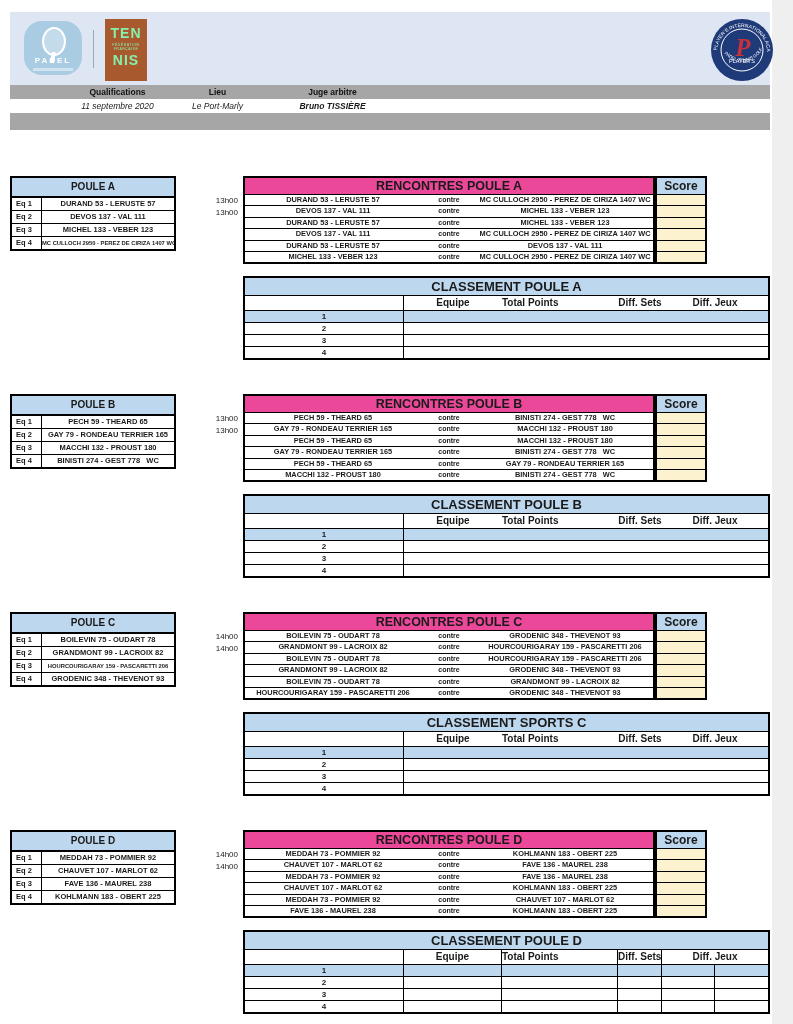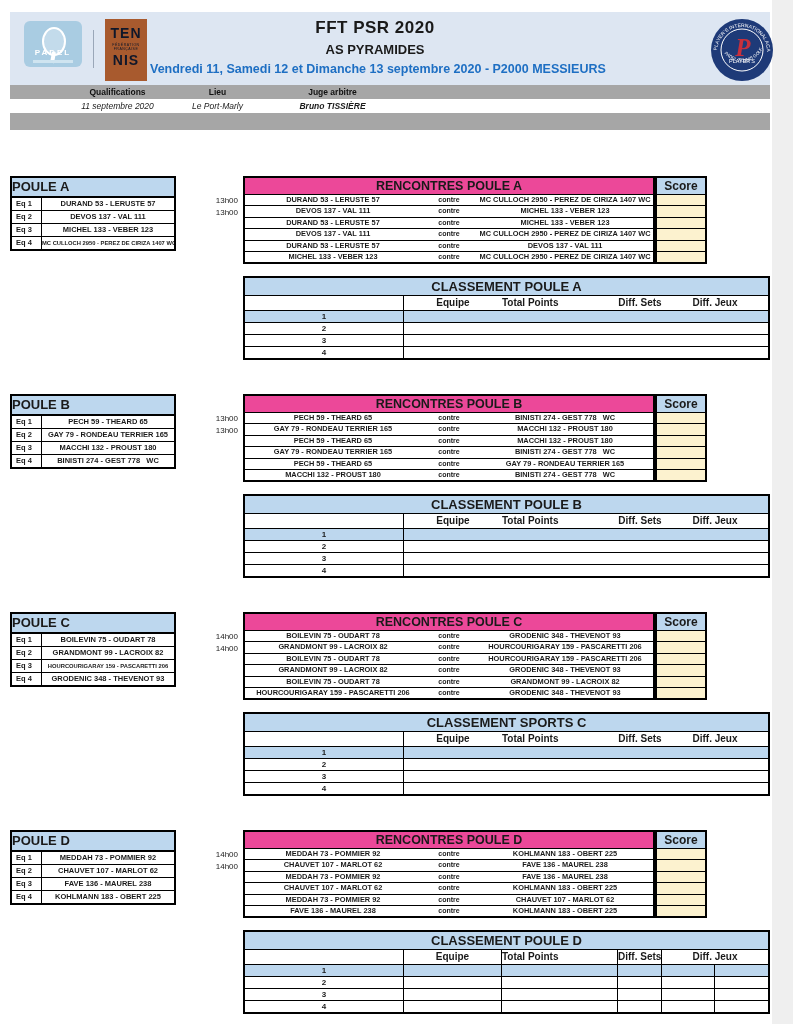--- a/index.html
+++ b/index.html
@@ -8,30 +8,30 @@
   .edge{position:absolute;right:0;top:0;width:21px;height:100%;background:#efefef;}
 
   
   .hdr{position:absolute;left:10px;top:12px;width:760px;height:73px;background:#dde6f2;}
   .hdr-titles{position:absolute;left:140px;width:450px;top:6px;text-align:center;}
   .t1{font-size:17px;font-weight:bold;letter-spacing:.5px;}
   .t2{font-size:13px;font-weight:bold;margin-top:4px;}
   .t3{font-size:12.5px;font-weight:bold;color:#1e6fc3;margin-top:5px;white-space:nowrap;}
 
   
-  .logo-padel{position:absolute;left:14px;top:9px;width:58px;height:46px;background:#a9cce2;border-radius:6px;}
+  .logo-padel{position:absolute;left:14px;top:9px;width:58px;height:54px;background:#a9cce2;border-radius:18px;}
   .racket-head{position:absolute;left:18px;top:6px;width:20px;height:25px;border:2.5px solid #fff;
                border-radius:50%;background:rgba(255,255,255,.3);}
   .racket-handle{position:absolute;left:27px;top:31px;width:4px;height:11px;background:#fff;transform:rotate(10deg);}
   .padel-txt{position:absolute;bottom:10px;width:100%;text-align:center;color:#fff;font-weight:bold;
              font-size:8px;letter-spacing:2px;}
   .padel-bar{position:absolute;bottom:4px;left:9px;right:9px;height:3px;background:#cfe4f0;}
   .logo-sep{position:absolute;left:83px;top:18px;width:1px;height:38px;background:#9aa7b8;}
   
-  .logo-fft{position:absolute;left:95px;top:7px;width:42px;height:62px;background:#a85a2e;color:#0f172a;
+  .logo-fft{position:absolute;left:95px;top:7px;width:42px;height:62px;background:#a85a2e;color:#86efac;
             text-align:center;box-sizing:border-box;border:2px solid #a85a2e;}
   .fft-ten{font-weight:bold;font-size:14px;line-height:15px;margin-top:5px;letter-spacing:1px;}
   .fft-small{font-size:3.5px;line-height:4px;margin-top:2px;letter-spacing:.5px;}
   .fft-nis{font-weight:bold;font-size:14px;line-height:15px;margin-top:2px;letter-spacing:1px;}
   
   .logo-pyr{position:absolute;left:600px;top:13px;width:92px;height:60px;}
   .pyr-arc{position:absolute;left:17px;top:0;width:54px;height:28px;border:3px solid transparent;
            border-top:3px solid #e8457d;border-radius:50%;}
   .tri{position:absolute;width:0;height:0;}
   .tri-l{left:5px;top:17px;border-left:11px solid transparent;border-right:11px solid transparent;border-bottom:17px solid #5fb0e5;}
@@ -51,21 +51,21 @@
   .mlabel{font-weight:bold;color:#111;}
   .mval{font-style:italic;color:#222;}
   .mval-j{font-style:italic;font-weight:bold;}
 
   
   .sec{position:absolute;left:0;width:793px;height:200px;}
 
   
   .lt{position:absolute;left:10px;top:0;width:166px;border:2.5px solid #000;background:#fff;box-sizing:border-box;}
   .lt-h{height:18px;line-height:18px;background:#bdd7ee;border-bottom:2px solid #000;
-        text-align:left;font-weight:bold;font-size:13px;}
+        text-align:center;font-weight:bold;font-size:10px;}
   .lt-r{display:flex;height:12px;}
   .lt-r + .lt-r{border-top:1px solid #000;}
   .lt-eq{width:30px;border-right:1px solid #000;font-weight:bold;font-size:7.5px;line-height:12px;
          padding-left:4px;box-sizing:border-box;}
   .lt-nm{flex:1;text-align:center;font-weight:bold;font-size:7.5px;line-height:12px;white-space:nowrap;overflow:hidden;}
   .lt-nm.xs{font-size:5.8px;}
 
   .time{position:absolute;left:192px;width:46px;text-align:right;font-size:8px;line-height:12px;color:#222;}
   .time1{top:19px;} .time2{top:31px;}
 
@@ -116,25 +116,20 @@
       <div class="padel-txt">PADEL</div>
       <div class="padel-bar"></div>
     </div>
     <div class="logo-sep"></div>
     <div class="logo-fft">
       <div class="fft-ten">TEN</div>
       <div class="fft-small">FÉDÉRATION FRANÇAISE</div>
       <div class="fft-nis">NIS</div>
     </div>
 
-    <div class="hdr-titles">
-      <div class="t1">FFT PSR 2020</div>
-      <div class="t2">AS PYRAMIDES</div>
-      <div class="t3">Vendredi 11, Samedi 12 et Dimanche 13 septembre 2020 - P2000 MESSIEURS</div>
-    </div>
 
 
     <svg class="logo-players" width="64" height="64" viewBox="0 0 64 64">
       <circle cx="32" cy="32" r="31" fill="#1e3a78"></circle>
       <circle cx="32" cy="32" r="21" fill="none" stroke="#ffffff" stroke-width="1"></circle>
       <path id="arcT" d="M 7,34 A 25,25 0 0 1 57,34" fill="none"></path>
       <path id="arcB" d="M 11,30 A 23,23 0 0 0 53,30" fill="none"></path>
       <text font-size="5" fill="#ffffff" font-family="Liberation Sans, sans-serif">
         <textPath href="#arcT" startOffset="2%">PLAYER'S INTERNATIONAL ACADEMY</textPath>
       </text>

